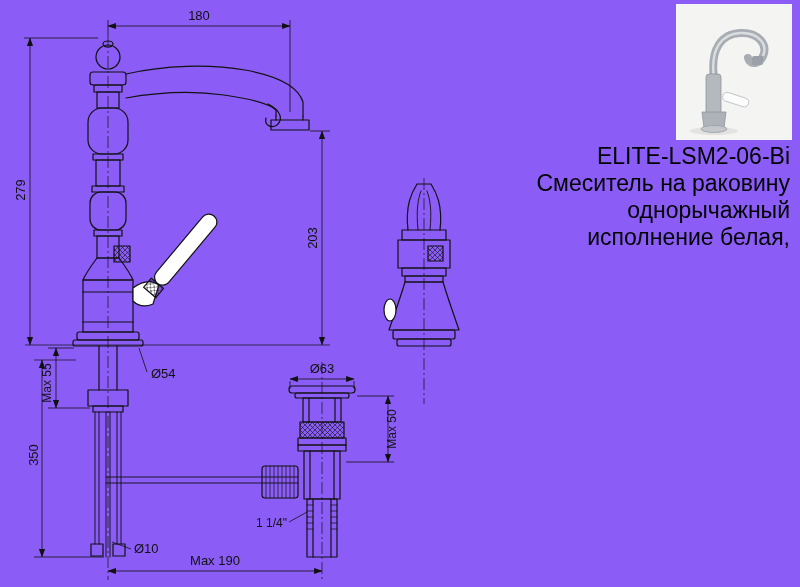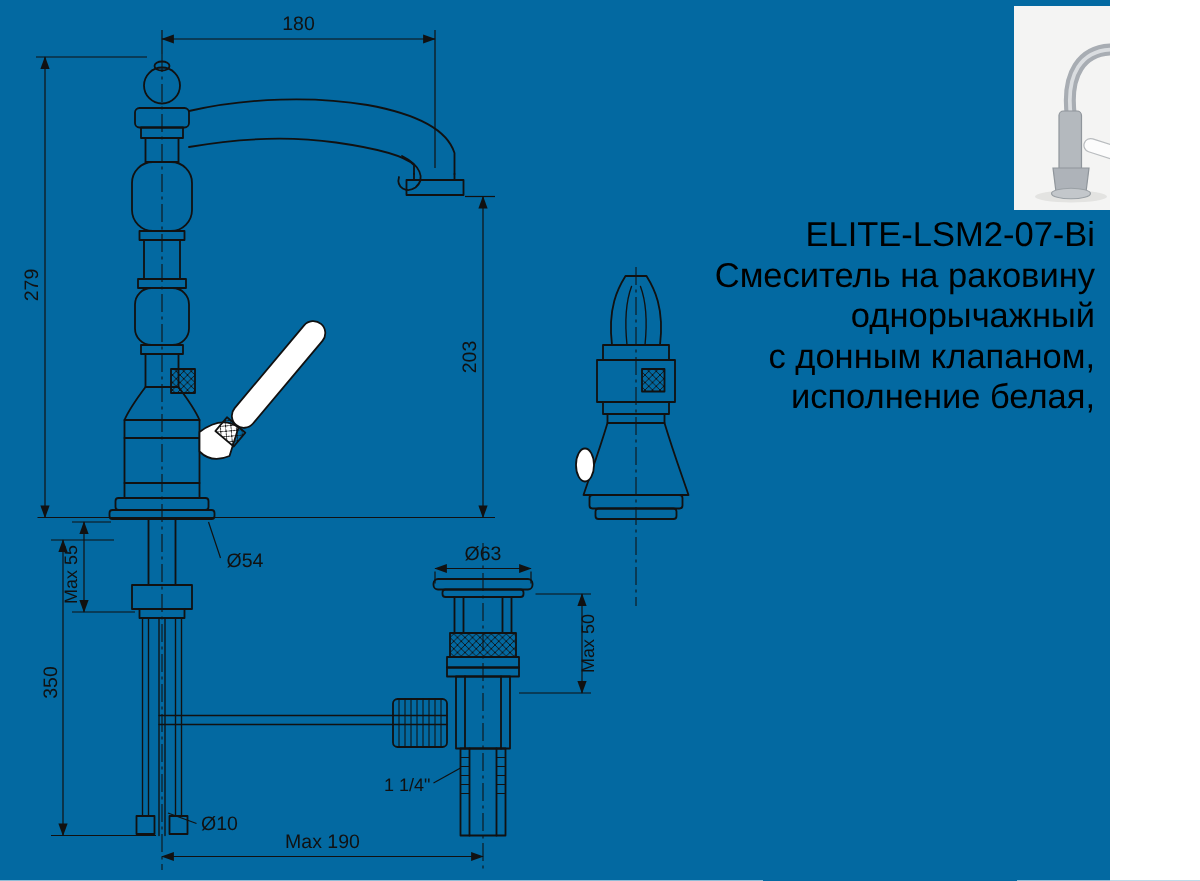--- a/index.html
+++ b/index.html
@@ -1,17 +1,17 @@
 <!DOCTYPE html>
 <html><head>
 <meta charset="utf-8">
 <style>
   html,body{margin:0;padding:0;background:#fff;}
   #stage{
-    position:relative;width:740px;height:587px;background:#0369a1;overflow:hidden;
+    position:relative;width:800px;height:587px;background:#8b5cf6;overflow:hidden;
     font-family:"Liberation Sans",sans-serif;
   }
   .caption{
     position:absolute;top:143px;right:10px;text-align:right;
     font-size:23px;line-height:27px;color:#000;font-weight:400;
     font-family:"Liberation Sans",sans-serif;
   }
   svg text{font-family:"Liberation Sans",sans-serif;fill:#111;}
 </style>
 </head>
@@ -186,20 +186,19 @@
     <ellipse cx="714" cy="129" rx="13" ry="3.5" fill="#c3c7cb" stroke="#9aa0a5" stroke-width="0.8"></ellipse>
     <g transform="translate(723,95) rotate(18)">
       <rect x="0" y="-4" width="27" height="9" rx="4.5" fill="#fcfcfc" stroke="#b9bcbf" stroke-width="0.8"></rect>
     </g>
     <rect x="752" y="56" width="11" height="9" rx="2" fill="#9aa0a6"></rect>
   </g>
 </svg>
 
 
 <div class="caption">
-  <div>ELITE-LSM2-07-Bi</div>
+  <div>ELITE-LSM2-06-Bi</div>
   <div>Смеситель на раковину</div>
   <div>однорычажный</div>
-  <div>с донным клапаном,</div>
   <div>исполнение белая,</div>
 </div>
 
 </div>
 
 </body></html>

